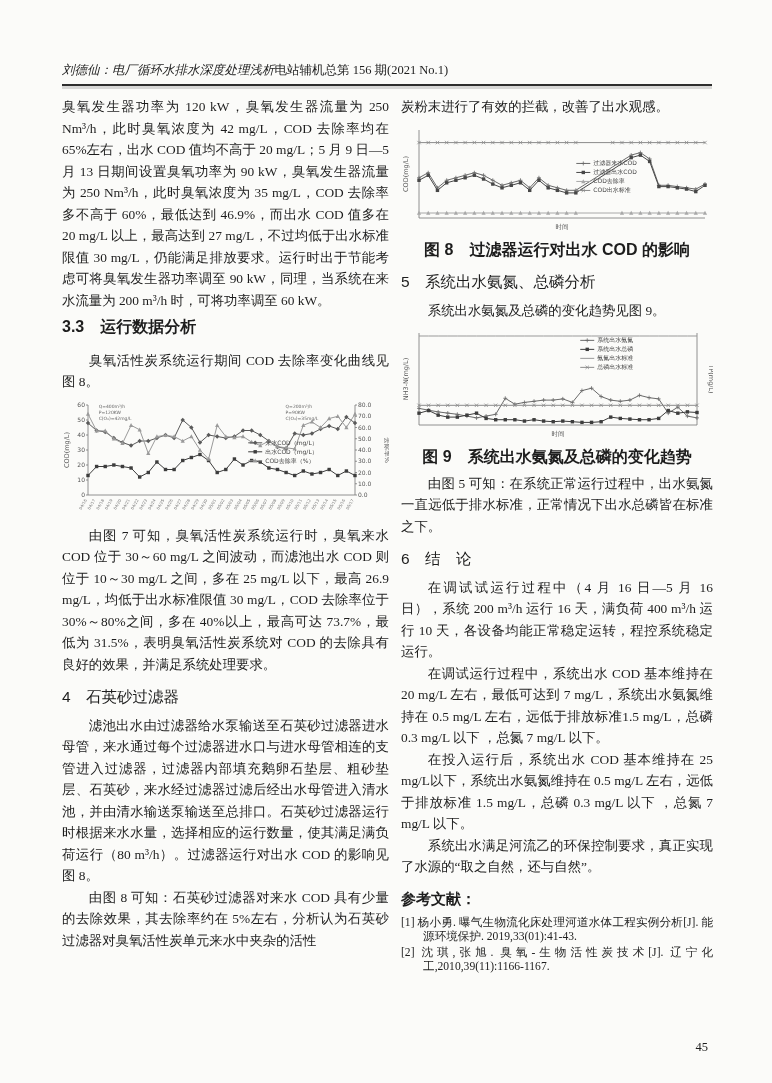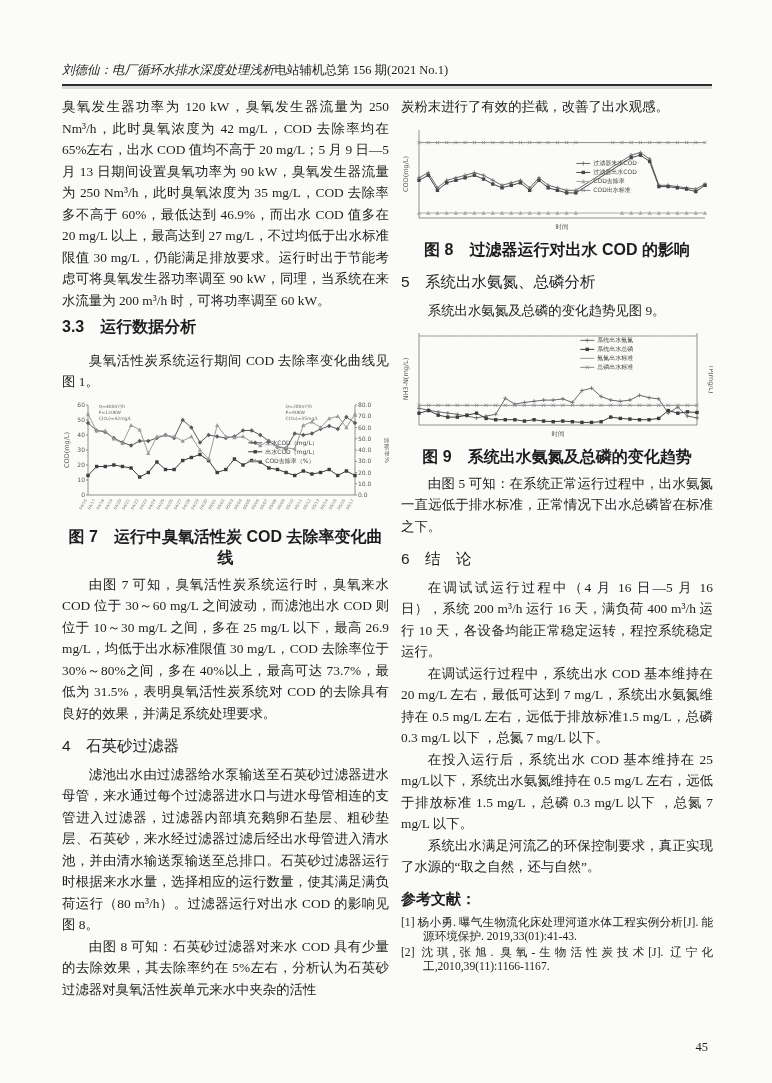--- a/index.html
+++ b/index.html
@@ -29,21 +29,21 @@
 <div class="page">
 
   <div class="hdr">
     <span class="l">刘德仙：电厂循环水排水深度处理浅析</span>
     <span class="r">电站辅机总第 156 期(2021 No.1)</span>
   </div>
 
   <div class="col col-l">
     <p>臭氧发生器功率为 120 kW，臭氧发生器流量为 250 Nm³/h，此时臭氧浓度为 42 mg/L，COD 去除率均在 65%左右，出水 COD 值均不高于 20 mg/L；5 月 9 日—5 月 13 日期间设置臭氧功率为 90 kW，臭氧发生器流量为 250 Nm³/h，此时臭氧浓度为 35 mg/L，COD 去除率多不高于 60%，最低达到 46.9%，而出水 COD 值多在 20 mg/L 以上，最高达到 27 mg/L，不过均低于出水标准限值 30 mg/L，仍能满足排放要求。运行时出于节能考虑可将臭氧发生器功率调至 90 kW，同理，当系统在来水流量为 200 m³/h 时，可将功率调至 60 kW。</p>
     <h3 class="sub">3.3　运行数据分析</h3>
-    <p class="ind">臭氧活性炭系统运行期间 COD 去除率变化曲线见图 1。</p>
+    <p class="ind">臭氧活性炭系统运行期间 COD 去除率变化曲线见图 8。</p>
 
     <svg class="chart" width="327" height="128">
         <line x1="26" y1="8" x2="26" y2="98" stroke="#777" stroke-width="0.8"></line>
         <line x1="26" y1="98" x2="293" y2="98" stroke="#777" stroke-width="0.8"></line>
         <line x1="293" y1="8" x2="293" y2="98" stroke="#777" stroke-width="0.8"></line>
         <line x1="24" y1="98" x2="26" y2="98" stroke="#777" stroke-width="0.8"></line>
         <text x="23" y="100" font-size="6" text-anchor="end" fill="#555" font-family="&quot;DejaVu Sans&quot;,sans-serif">0</text>
         <line x1="24" y1="83" x2="26" y2="83" stroke="#777" stroke-width="0.8"></line>
         <text x="23" y="85" font-size="6" text-anchor="end" fill="#555" font-family="&quot;DejaVu Sans&quot;,sans-serif">10</text>
         <line x1="24" y1="68" x2="26" y2="68" stroke="#777" stroke-width="0.8"></line>
@@ -216,21 +216,20 @@
         <line x1="186.2" y1="63.800000000000004" x2="200.2" y2="63.800000000000004" stroke="#9a9a9a" stroke-width="1"></line>
         <path d="M193.2 61.50000000000001L195.29999999999998 65.5L191.1 65.5Z" fill="#9a9a9a"></path>
         <text x="203.2" y="65.80000000000001" font-size="6" text-anchor="start" fill="#444" font-family="&quot;DejaVu Sans&quot;,sans-serif">COD去除率（%）</text>
         <text x="36.68" y="10.700000000000003" font-size="4.5" text-anchor="start" fill="#666" font-family="&quot;DejaVu Sans&quot;,sans-serif">Q=400m³/h</text>
         <text x="36.68" y="16.700000000000003" font-size="4.5" text-anchor="start" fill="#666" font-family="&quot;DejaVu Sans&quot;,sans-serif">P=120KW</text>
         <text x="36.68" y="22.700000000000003" font-size="4.5" text-anchor="start" fill="#666" font-family="&quot;DejaVu Sans&quot;,sans-serif">C(O₃)=42mg/L</text>
         <text x="223.57999999999998" y="10.700000000000003" font-size="4.5" text-anchor="start" fill="#666" font-family="&quot;DejaVu Sans&quot;,sans-serif">Q=200m³/h</text>
         <text x="223.57999999999998" y="16.700000000000003" font-size="4.5" text-anchor="start" fill="#666" font-family="&quot;DejaVu Sans&quot;,sans-serif">P=90KW</text>
         <text x="223.57999999999998" y="22.700000000000003" font-size="4.5" text-anchor="start" fill="#666" font-family="&quot;DejaVu Sans&quot;,sans-serif">C(O₃)=35mg/L</text>
       </svg>
-    <div class="figcap">图 7　运行中臭氧活性炭 COD 去除率变化曲线</div>
 
     <p class="ind">由图 7 可知，臭氧活性炭系统运行时，臭氧来水 COD 位于 30～60 mg/L 之间波动，而滤池出水 COD 则位于 10～30 mg/L 之间，多在 25 mg/L 以下，最高 26.9 mg/L，均低于出水标准限值 30 mg/L，COD 去除率位于 30%～80%之间，多在 40%以上，最高可达 73.7%，最低为 31.5%，表明臭氧活性炭系统对 COD 的去除具有良好的效果，并满足系统处理要求。</p>
     <h2 class="sec">4　石英砂过滤器</h2>
     <p class="ind">滤池出水由过滤器给水泵输送至石英砂过滤器进水母管，来水通过每个过滤器进水口与进水母管相连的支管进入过滤器，过滤器内部填充鹅卵石垫层、粗砂垫层、石英砂，来水经过滤器过滤后经出水母管进入清水池，并由清水输送泵输送至总排口。石英砂过滤器运行时根据来水水量，选择相应的运行数量，使其满足满负荷运行（80 m³/h）。过滤器运行对出水 COD 的影响见图 8。</p>
     <p class="ind">由图 8 可知：石英砂过滤器对来水 COD 具有少量的去除效果，其去除率约在 5%左右，分析认为石英砂过滤器对臭氧活性炭单元来水中夹杂的活性</p>
   </div>
 
   <div class="col col-r">
     <p>炭粉末进行了有效的拦截，改善了出水观感。</p>
 

